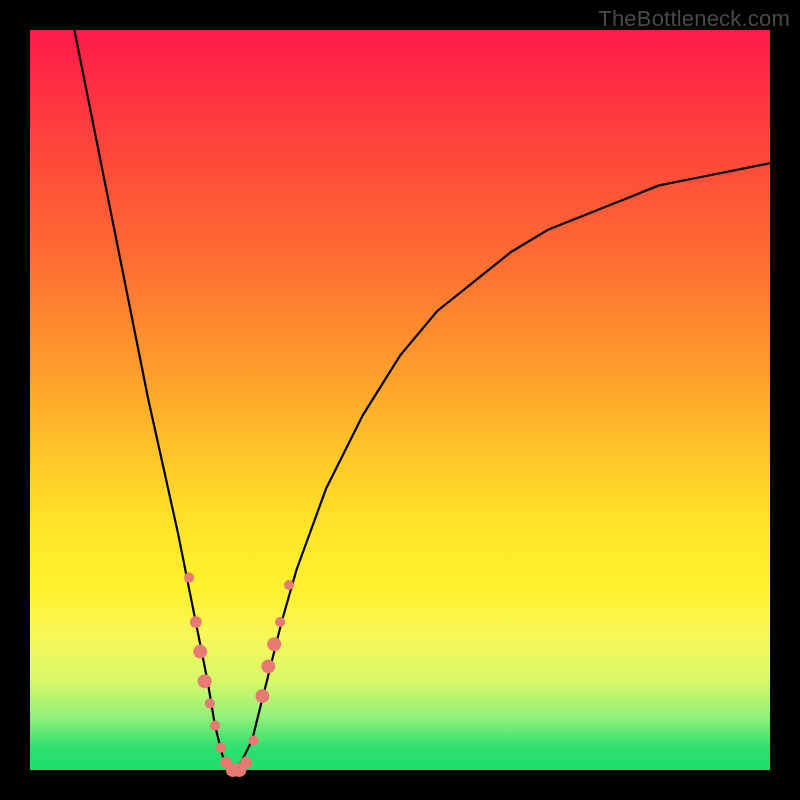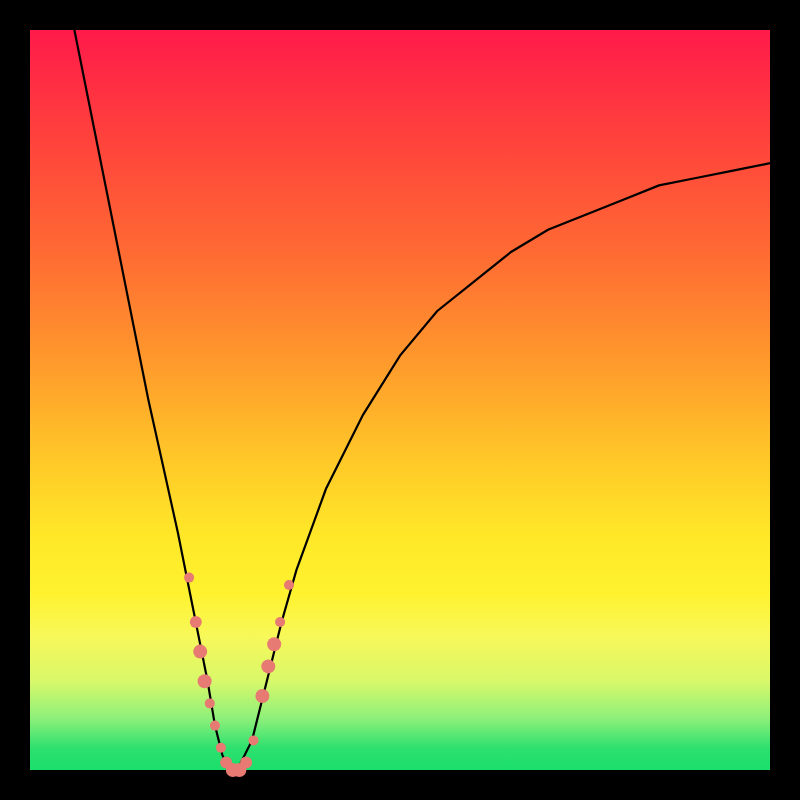--- a/index.html
+++ b/index.html
@@ -82,13 +82,14 @@
           <circle cx="216.1" cy="732.6" r="6" fill="#e77a72" stroke="#c9655f" stroke-width="0"></circle>
           <circle cx="223.5" cy="710.4" r="5" fill="#e77a72" stroke="#c9655f" stroke-width="0"></circle>
           <circle cx="232.4" cy="666.0" r="7" fill="#e77a72" stroke="#c9655f" stroke-width="0"></circle>
           <circle cx="238.3" cy="636.4" r="7" fill="#e77a72" stroke="#c9655f" stroke-width="0"></circle>
           <circle cx="244.2" cy="614.2" r="7" fill="#e77a72" stroke="#c9655f" stroke-width="0"></circle>
           <circle cx="250.1" cy="592.0" r="5" fill="#e77a72" stroke="#c9655f" stroke-width="0"></circle>
           <circle cx="259.0" cy="555.0" r="5" fill="#e77a72" stroke="#c9655f" stroke-width="0"></circle>
         </g>
     </svg>
   </div>
+  <div class="watermark">TheBottleneck.com</div>
 </div>
 
 </body></html>

